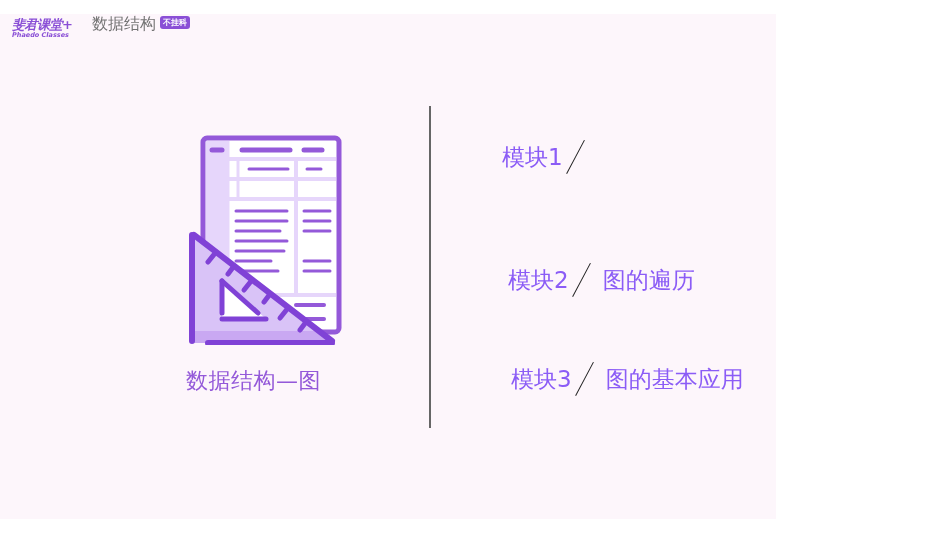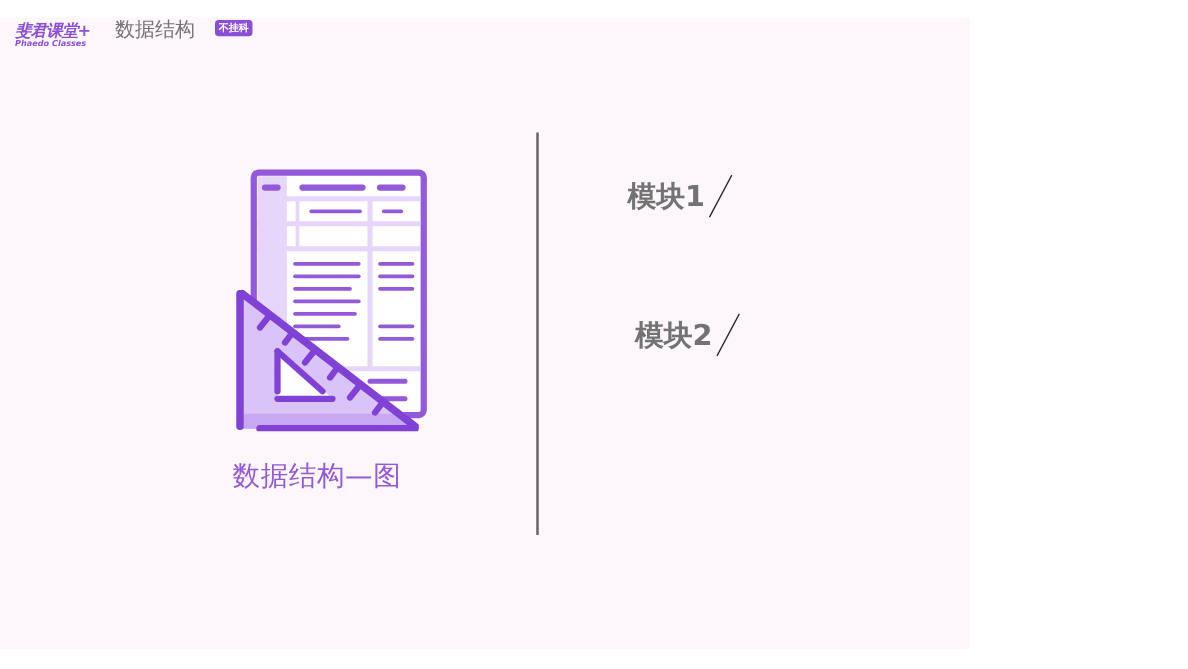--- a/index.html
+++ b/index.html
@@ -20,43 +20,43 @@
       position: absolute; left: 0; top: 17px; font-size: 6.5px; font-weight: bold; font-style: italic;
       color: #8a4fd6; white-space: nowrap;
     }
     .course-title {
       position: absolute; left: 80px; top: 0px; font-size: 16px; color: #737373;
       font-family: "DejaVu Serif", "Liberation Serif", serif; white-space: nowrap;
     }
     .badge {
       position: absolute; left: 148px; top: 2px; height: 13px; padding: 0 3px;
       background: #8a4fd6; color: #fff; font-size: 8px; line-height: 13px; border-radius: 3px;
-      font-weight: bold; white-space: nowrap; margin-left: 12px;
+      font-weight: bold; white-space: nowrap;
     }
     .icon-wrap { position: absolute; left: 186px; top: 121px; width: 160px; height: 210px; }
     .left-caption {
       position: absolute; left: 186px; top: 352px; width: 165px; font-size: 22px; font-weight: normal;
       color: #9459d9; white-space: nowrap; letter-spacing: 0.5px;
     }
     .divider {
       position: absolute; left: 429px; top: 92px; width: 2px; height: 322px; background: #666666;
     }
     .module {
-      position: absolute; font-size: 23px; font-weight: bold; color: #737373; white-space: nowrap;
+      position: absolute; font-size: 23px; font-weight: normal; color: #8b5cf6; white-space: nowrap;
       display: flex; align-items: center;
     }
     .module .slash {
       display: inline-block; width: 22px; height: 34px; position: relative; margin: 0 10px 0 2px;
     }
     .module .slash::after {
       content: ""; position: absolute; left: 10px; top: -2px; width: 1.4px; height: 38px; background: #222;
       transform: rotate(28deg); transform-origin: center;
     }
     .m1 { left: 502px; top: 126px; }
-    .m2 { left: 508px; top: 237px; text-align: right; }
+    .m2 { left: 508px; top: 249px; text-align: right; }
     .m3 { left: 511px; top: 348px; }
   </style>
 </head>
 <body>
 
 <div class="slide">
   <div class="logo">
     <span class="logo-cn">斐君课堂+</span>
     <span class="logo-en">Phaedo Classes</span>
     <span class="course-title">数据结构</span>
@@ -120,14 +120,20 @@
 
   <div class="divider"></div>
 
   <div class="module m1">
     <span>模块1</span>
     <span class="slash"></span>
   </div>
   <div class="module m2">
     <span>模块2</span>
     <span class="slash"></span>
+    <span>图的遍历</span>
+  </div>
+  <div class="module m3">
+    <span>模块3</span>
+    <span class="slash"></span>
+    <span>图的基本应用</span>
   </div>
 </div>
 
 </body></html>

